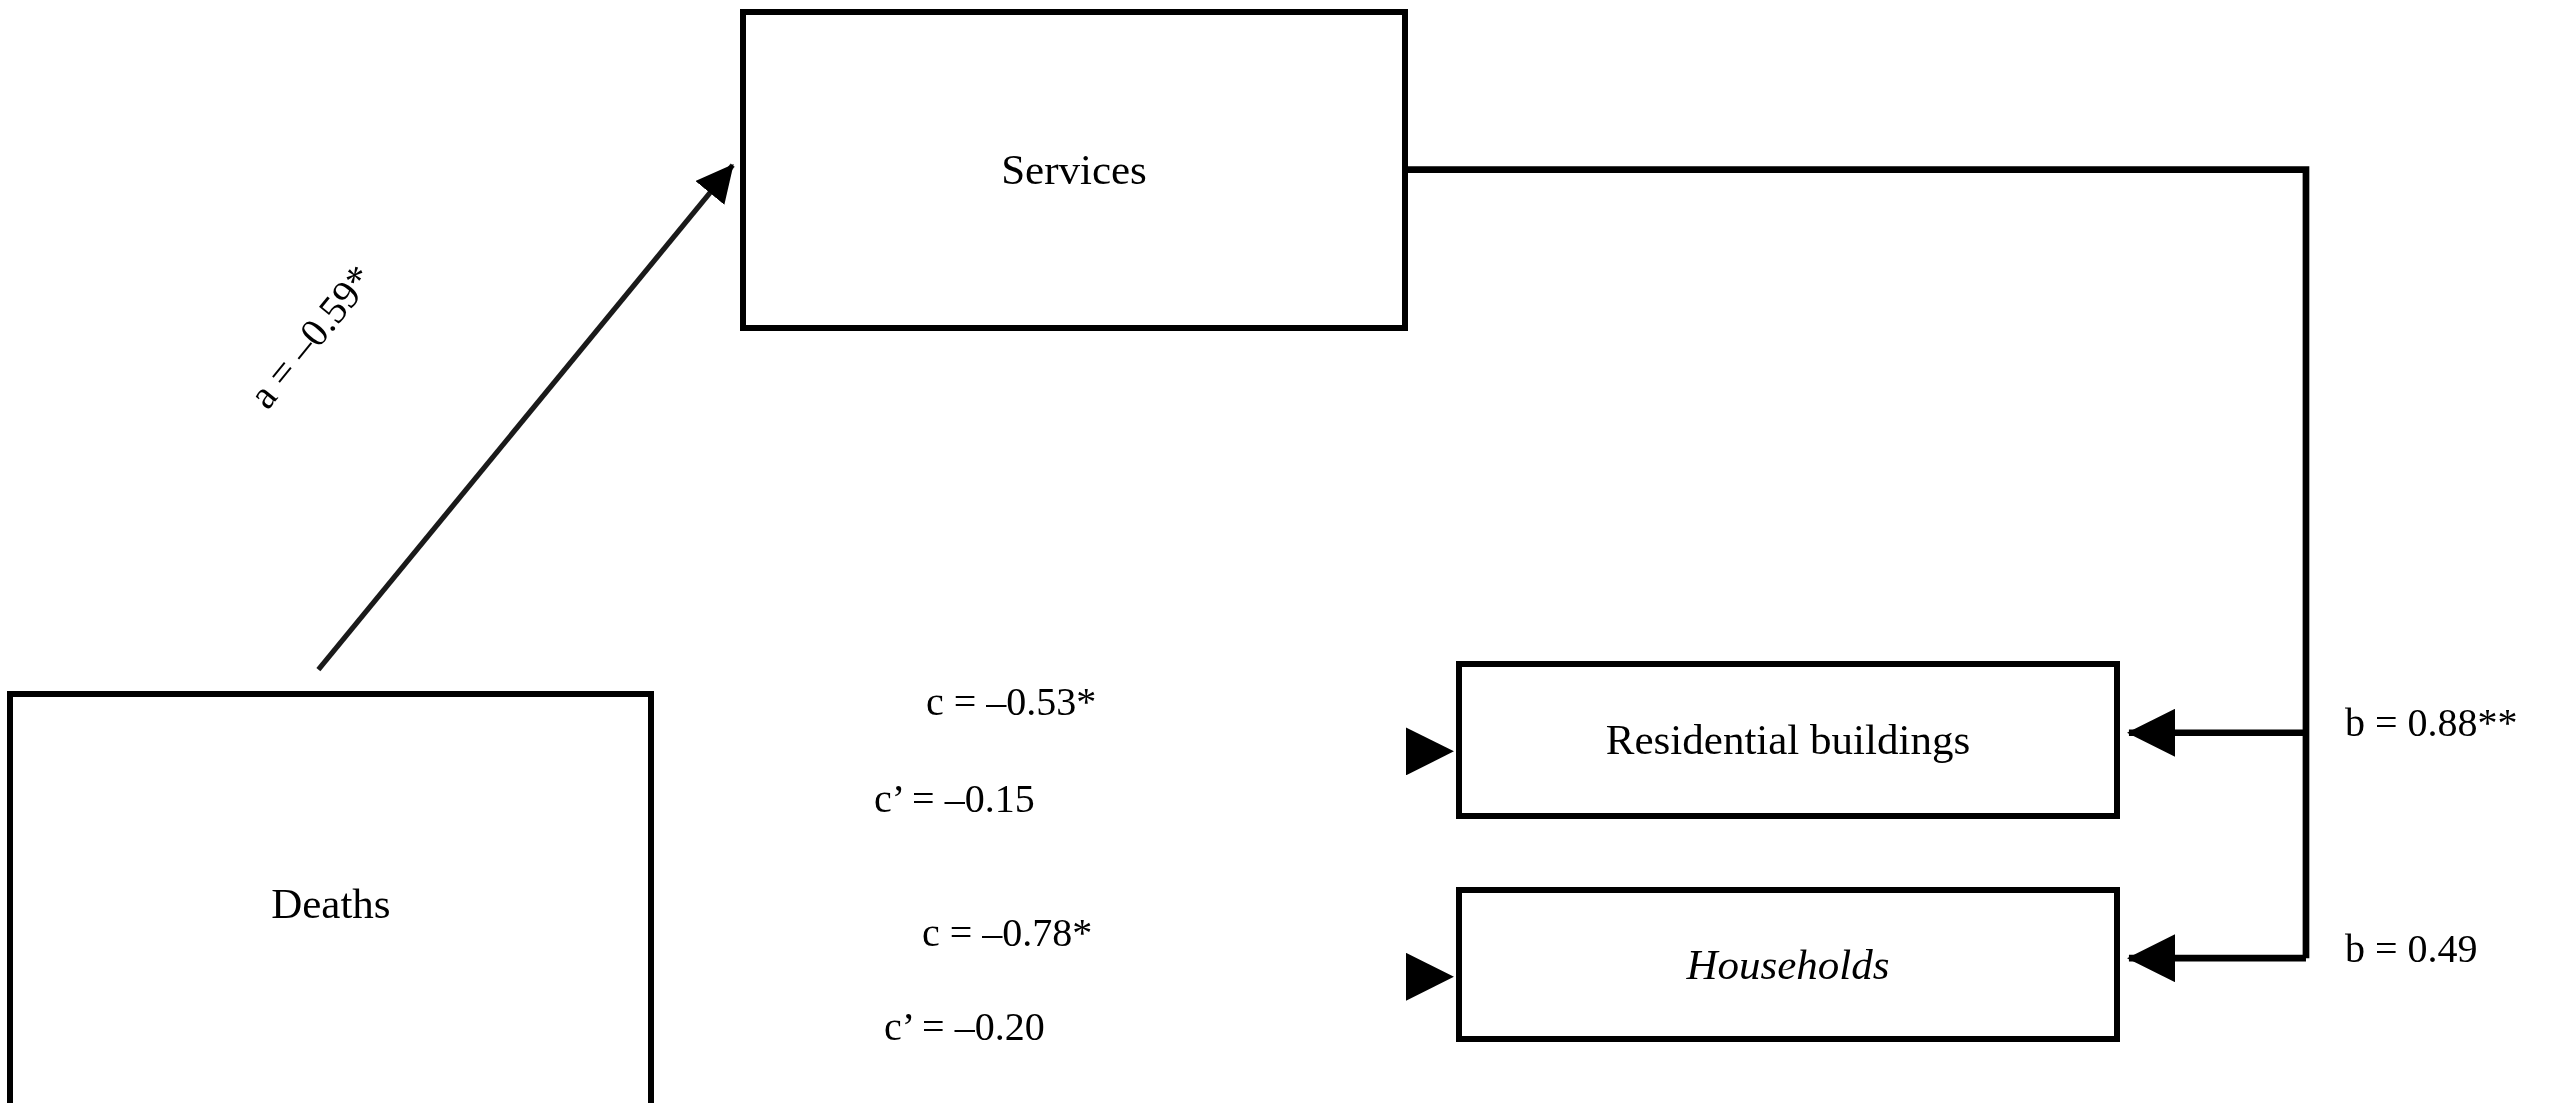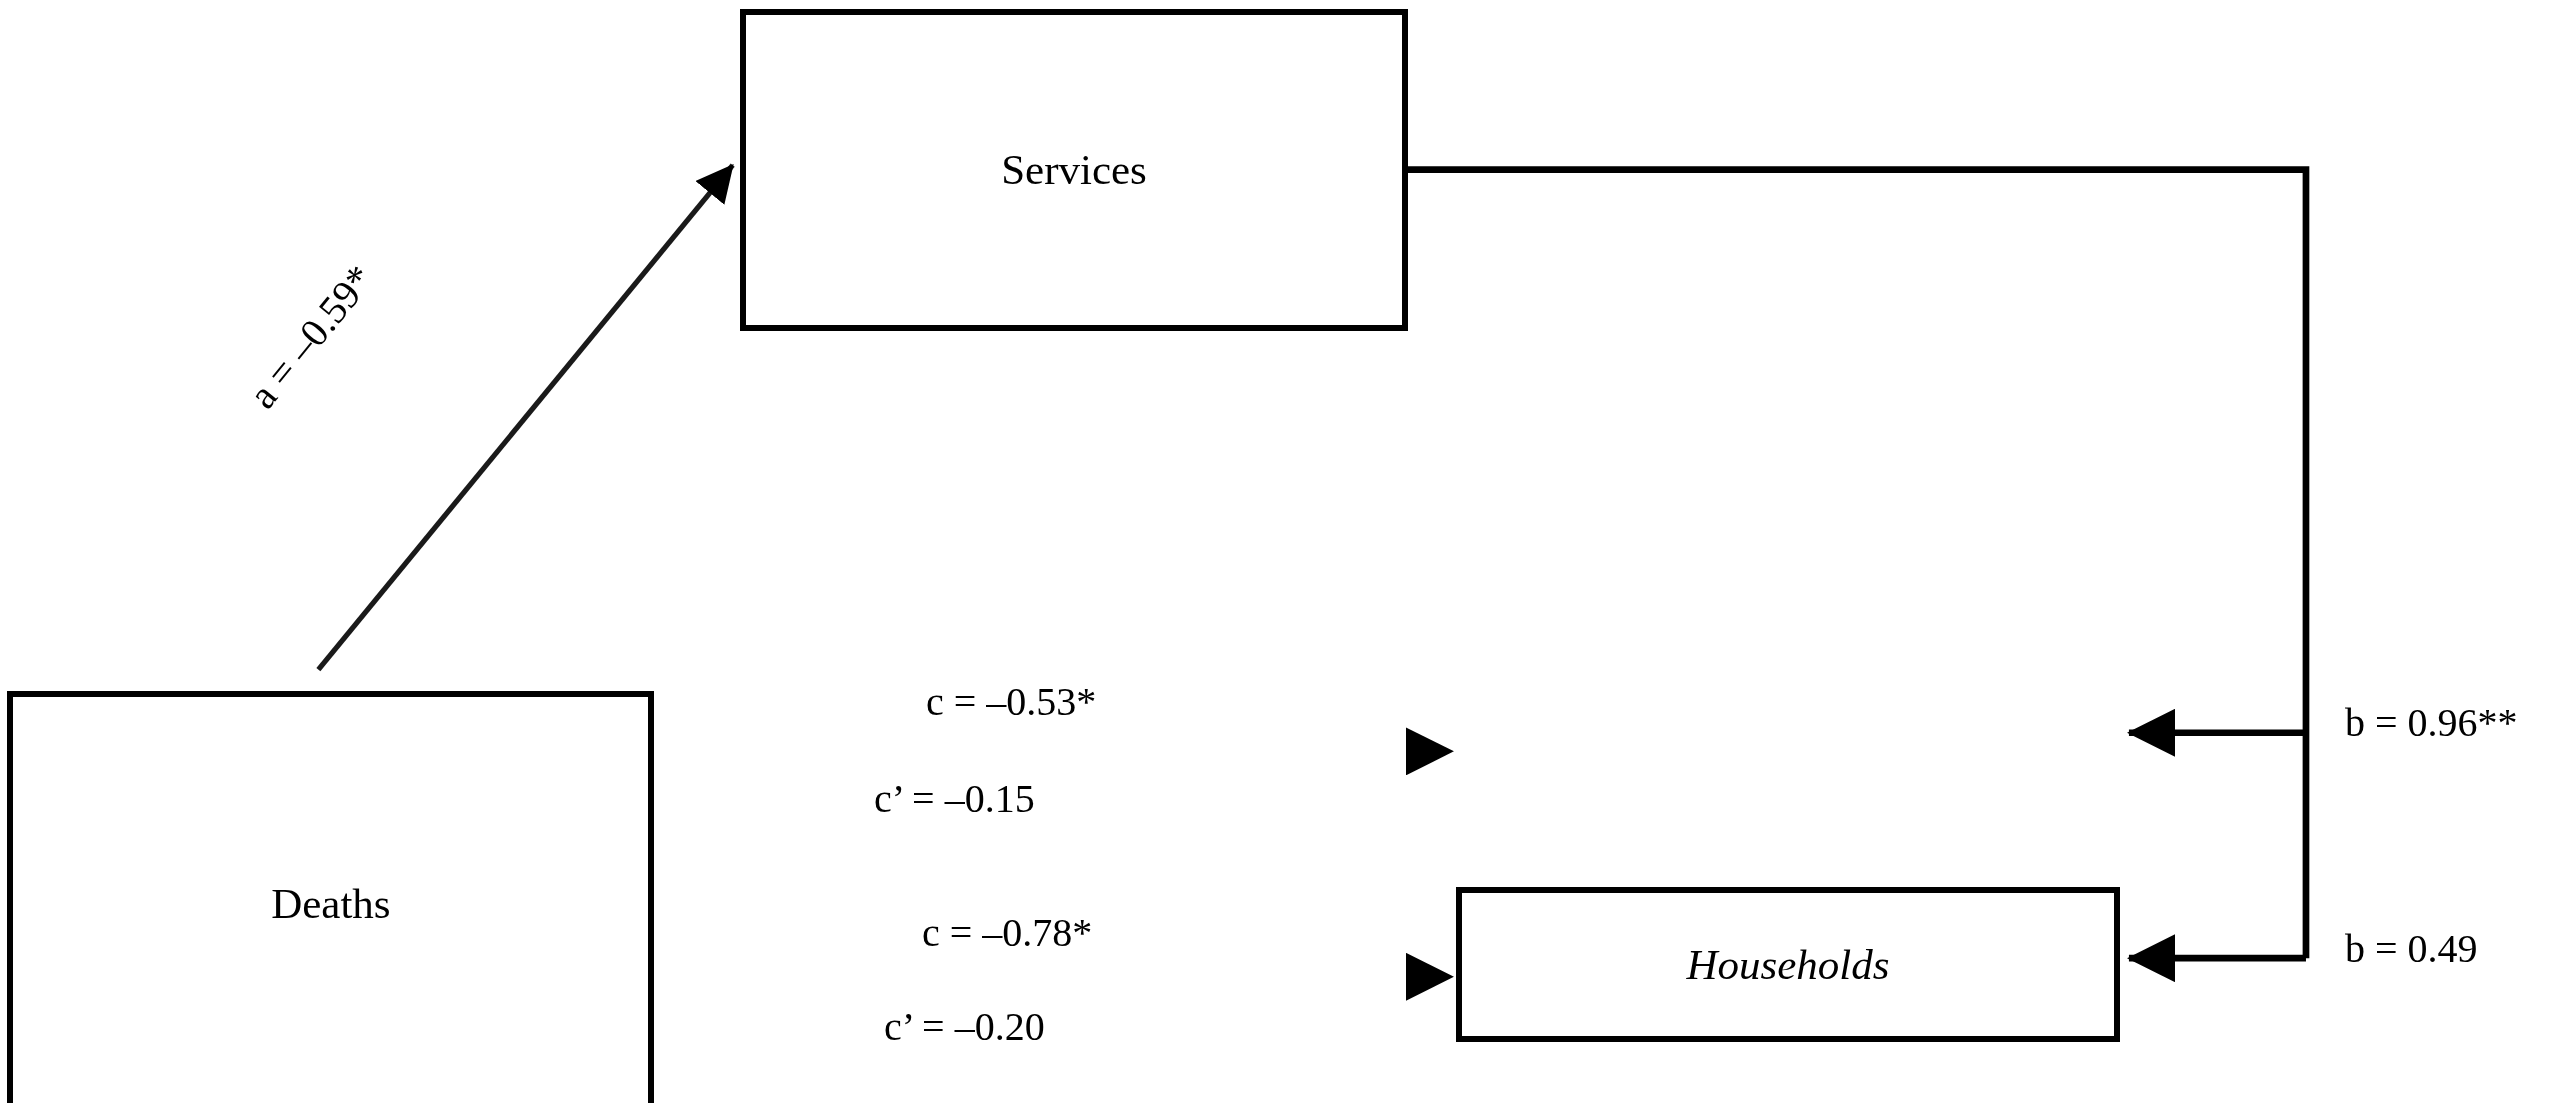--- a/index.html
+++ b/index.html
@@ -115,33 +115,36 @@
   </svg>
 
   <div class="node-box" id="box-services">
     <span class="node-label">Services</span>
   </div>
 
   <div class="node-box" id="box-deaths">
     <span class="node-label">Deaths</span>
   </div>
 
+  <div class="node-box" id="box-resbuild">
+    <span class="node-label">Residential buildings</span>
+  </div>
 
   <div class="node-box" id="box-household">
     <span class="node-label">Households</span>
   </div>
 
   <div class="edge-label" id="label-a">a = –0.59*</div>
 
   <div class="edge-label" id="label-c-res">c = –0.53*</div>
 
   <div class="edge-label" id="label-cp-res">c’ = –0.15</div>
 
   <div class="edge-label" id="label-c-house">c = –0.78*</div>
 
   <div class="edge-label" id="label-cp-house">c’ = –0.20</div>
 
-  <div class="edge-label" id="label-b-res">b = 0.96**</div>
+  <div class="edge-label" id="label-b-res">b = 0.88**</div>
 
   <div class="edge-label" id="label-b-house">b = 0.49</div>
 
 </div>
 
 
 </body></html>

